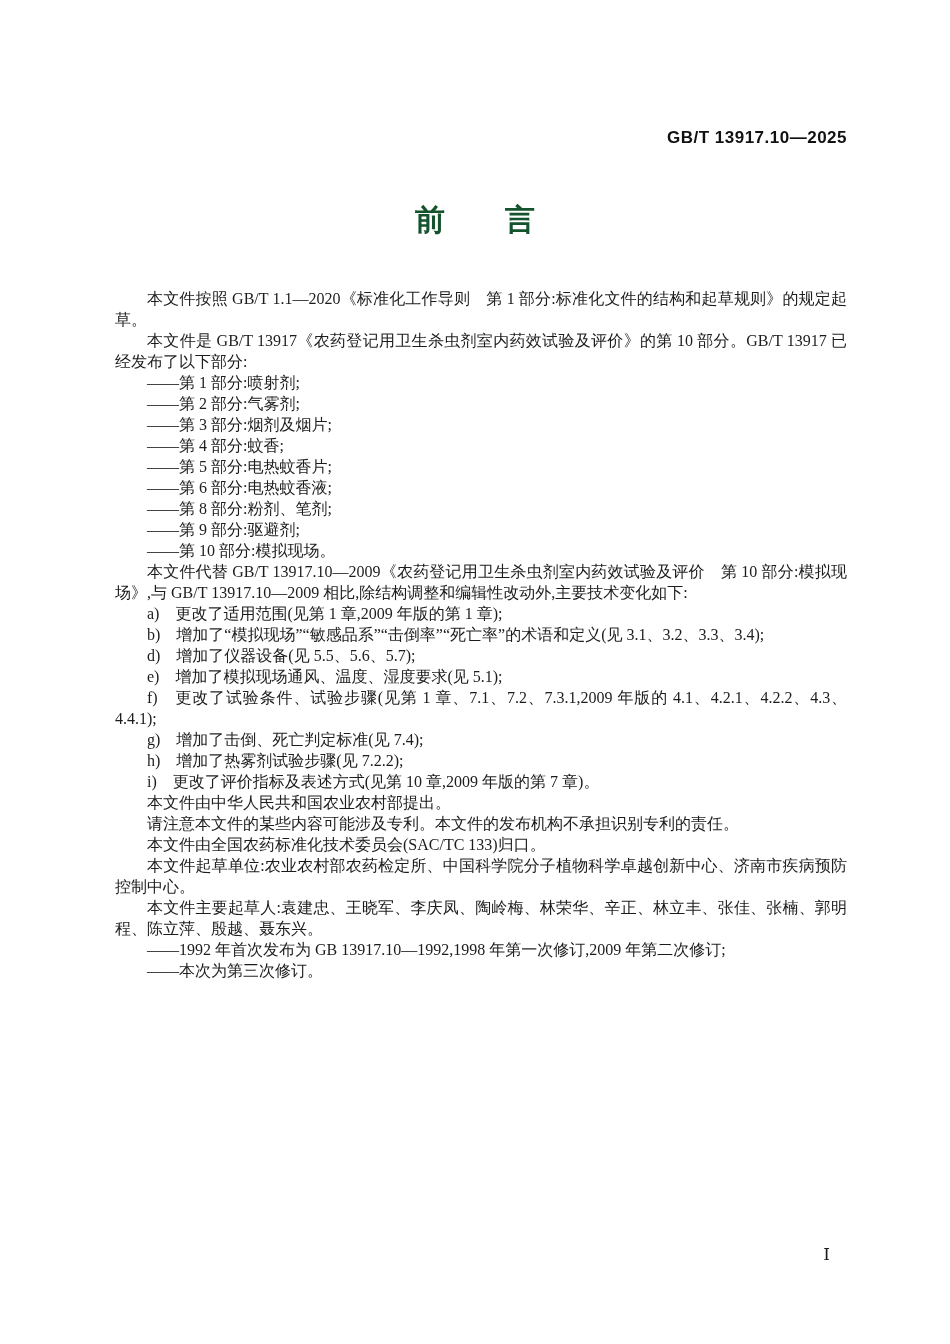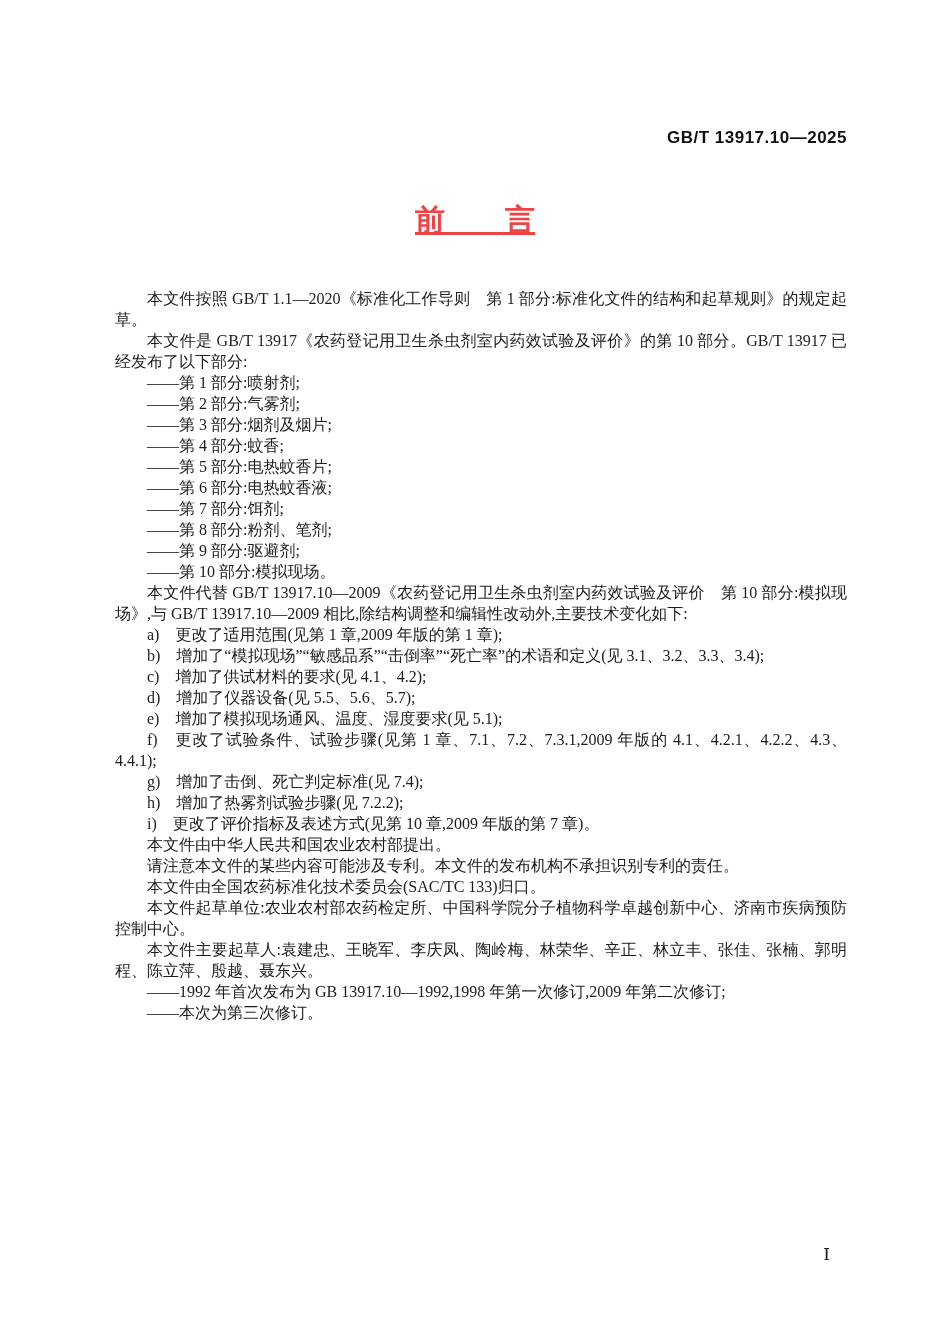--- a/index.html
+++ b/index.html
@@ -27,22 +27,21 @@
   }
   .page-title {
     position: absolute;
     top: 184px;
     left: 0;
     right: 0;
     text-align: center;
     font-family: "Liberation Sans", "DejaVu Sans", sans-serif;
     font-weight: 700;
     font-size: 30px;
-    color: #ef4444;
-    text-decoration: underline;
+    color: #14532d;
   }
   .doc-body {
     position: absolute;
     top: 272px;
     left: 115px;
     width: 732px;
     font-size: 16px;
     line-height: 21px;
     text-align: justify;
     color: #1c1c1c;
@@ -70,28 +69,26 @@
 
   <div class="doc-body">
       <p class="para">本文件按照 GB/T 1.1—2020《标准化工作导则　第 1 部分:标准化文件的结构和起草规则》的规定起草。</p>
       <p class="para">本文件是 GB/T 13917《农药登记用卫生杀虫剂室内药效试验及评价》的第 10 部分。GB/T 13917 已经发布了以下部分:</p>
       <p class="dash">——第 1 部分:喷射剂;</p>
       <p class="dash">——第 2 部分:气雾剂;</p>
       <p class="dash">——第 3 部分:烟剂及烟片;</p>
       <p class="dash">——第 4 部分:蚊香;</p>
       <p class="dash">——第 5 部分:电热蚊香片;</p>
       <p class="dash">——第 6 部分:电热蚊香液;</p>
-      <p class="dash">——第 7 部分:饵剂;</p>
       <p class="dash">——第 8 部分:粉剂、笔剂;</p>
       <p class="dash">——第 9 部分:驱避剂;</p>
       <p class="dash">——第 10 部分:模拟现场。</p>
       <p class="para">本文件代替 GB/T 13917.10—2009《农药登记用卫生杀虫剂室内药效试验及评价　第 10 部分:模拟现场》,与 GB/T 13917.10—2009 相比,除结构调整和编辑性改动外,主要技术变化如下:</p>
       <p class="alpha">a)　更改了适用范围(见第 1 章,2009 年版的第 1 章);</p>
       <p class="alpha">b)　增加了“模拟现场”“敏感品系”“击倒率”“死亡率”的术语和定义(见 3.1、3.2、3.3、3.4);</p>
-      <p class="alpha">c)　增加了供试材料的要求(见 4.1、4.2);</p>
       <p class="alpha">d)　增加了仪器设备(见 5.5、5.6、5.7);</p>
       <p class="alpha">e)　增加了模拟现场通风、温度、湿度要求(见 5.1);</p>
       <p class="alpha">f)　更改了试验条件、试验步骤(见第 1 章、7.1、7.2、7.3.1,2009 年版的 4.1、4.2.1、4.2.2、4.3、4.4.1);</p>
       <p class="alpha">g)　增加了击倒、死亡判定标准(见 7.4);</p>
       <p class="alpha">h)　增加了热雾剂试验步骤(见 7.2.2);</p>
       <p class="alpha">i)　更改了评价指标及表述方式(见第 10 章,2009 年版的第 7 章)。</p>
       <p class="para">本文件由中华人民共和国农业农村部提出。</p>
       <p class="para">请注意本文件的某些内容可能涉及专利。本文件的发布机构不承担识别专利的责任。</p>
       <p class="para">本文件由全国农药标准化技术委员会(SAC/TC 133)归口。</p>
       <p class="para">本文件起草单位:农业农村部农药检定所、中国科学院分子植物科学卓越创新中心、济南市疾病预防控制中心。</p>

